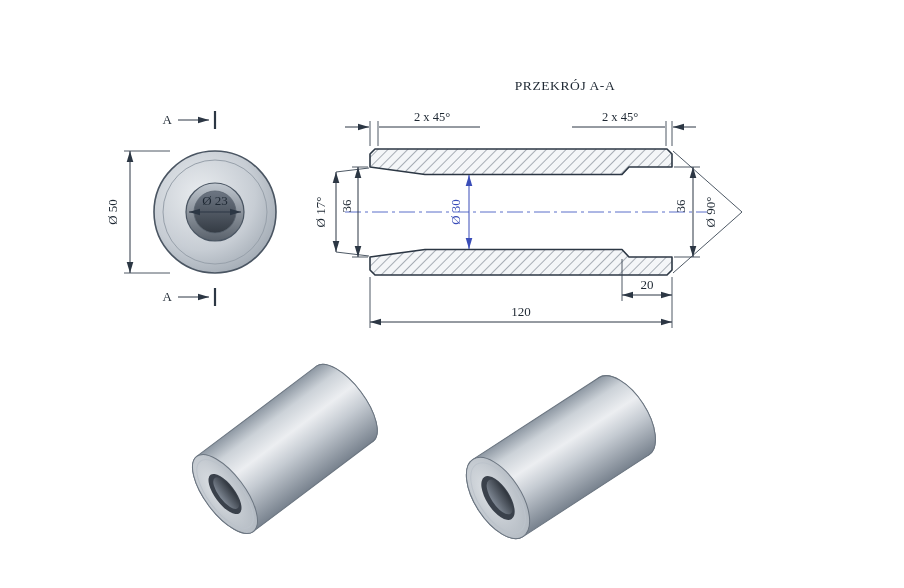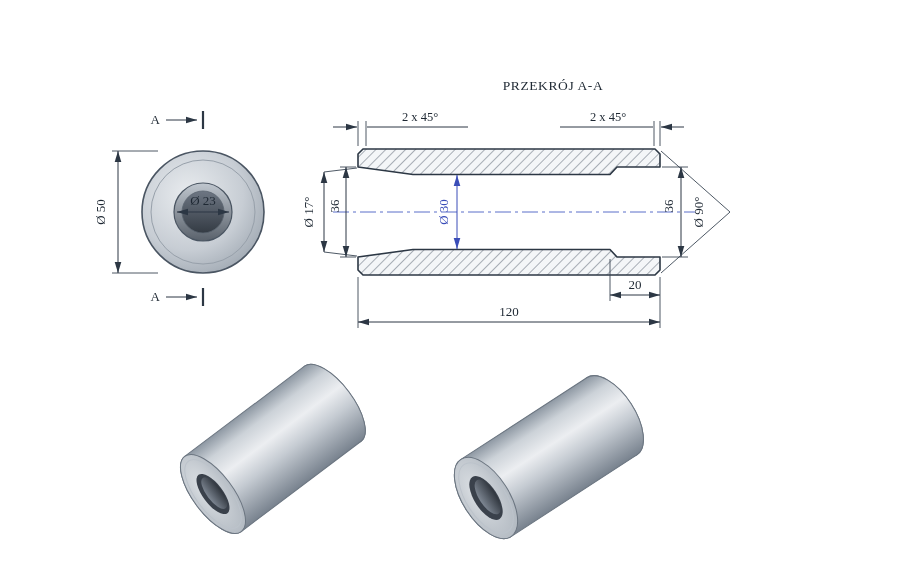--- a/index.html
+++ b/index.html
@@ -1,16 +1,16 @@
 <!DOCTYPE html>
 <html><head>
 <meta charset="utf-8">
 <style>
   html,body{margin:0;padding:0;background:#fff;}
-  .canvas{width:788px;height:588px;background:#ffffff;position:relative;overflow:hidden;}
+  .canvas{width:788px;height:588px;background:#ffffff;position:relative;overflow:hidden;padding-left:12px;}
   svg{display:block;}
   svg text{font-family:"Liberation Serif", serif;fill:#1e2833;font-size:13px;}
   .t-title{font-size:13.5px;letter-spacing:.6px;}
   .t-dim{font-size:13px;}
   .t-dim-s{font-size:12.5px;}
   .t-blue{fill:#3a4db8;}
   .ln{stroke:#2c3744;stroke-width:1;fill:none;}
   .ext{stroke:#3a4654;stroke-width:.9;fill:none;}
 </style>
 </head>

